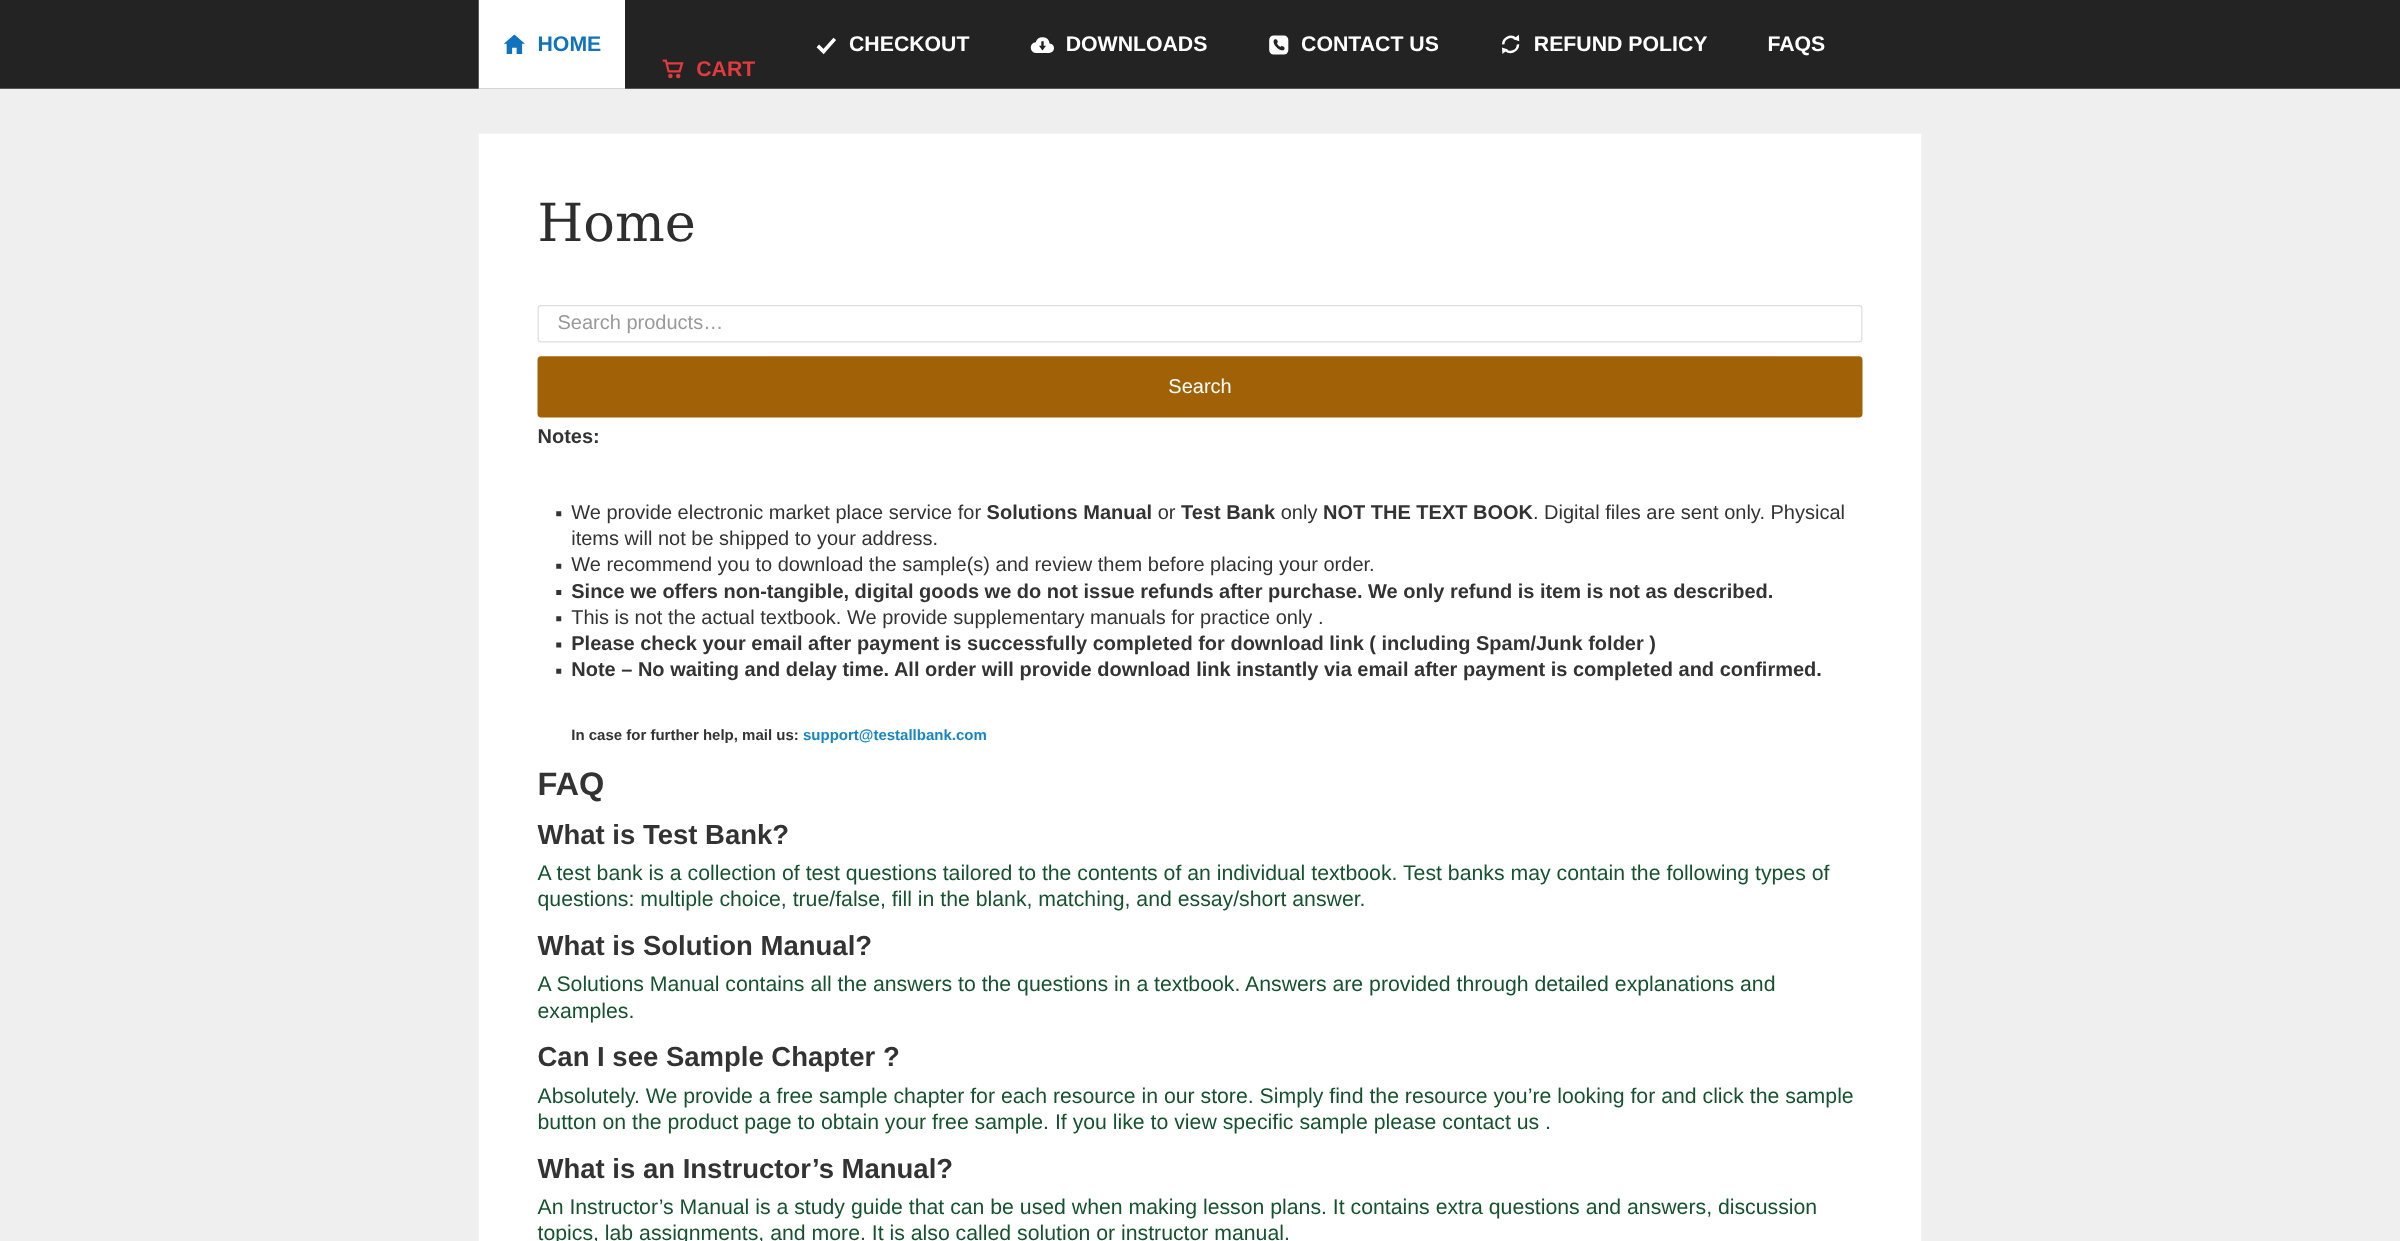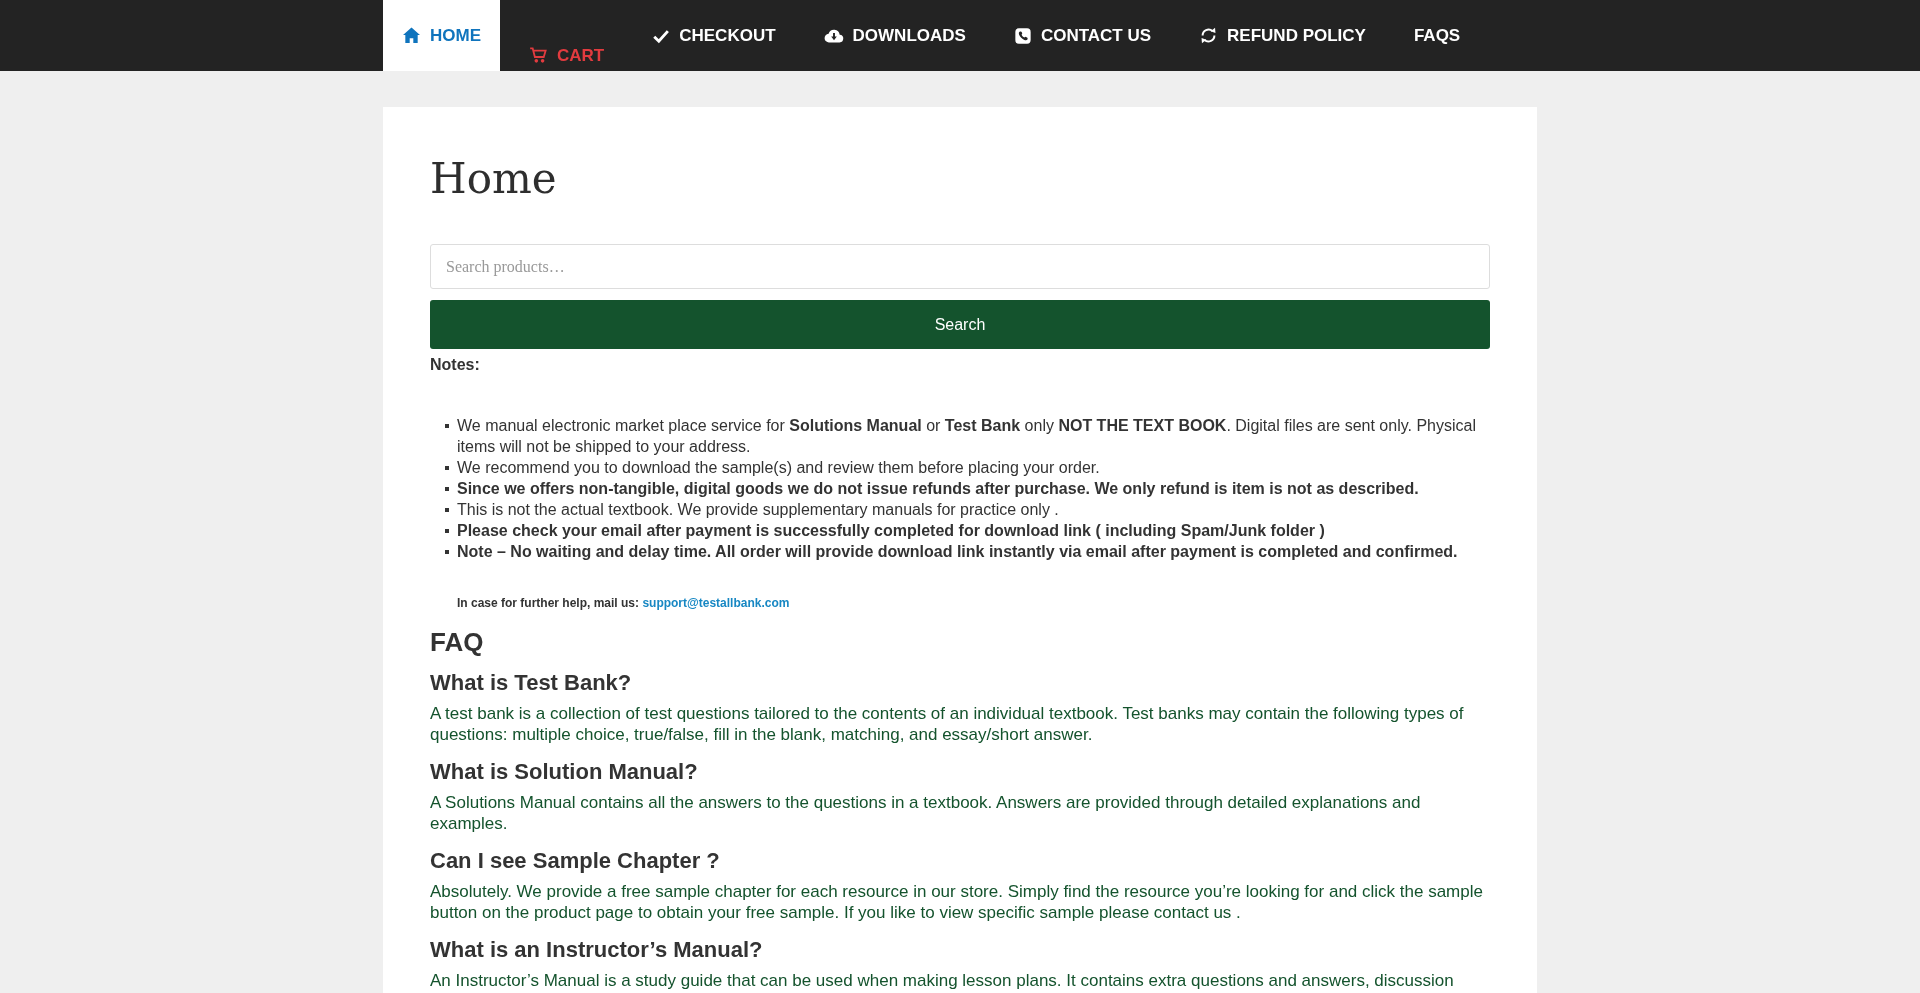--- a/index.html
+++ b/index.html
@@ -51,36 +51,36 @@
     font-weight: 400;
     font-size: 42px;
     line-height: 44px;
     color: #2e2e2e;
     margin: 0 0 43px 0;
   }
 
   
   .search-input {
     width: 100%;
-    height: 45px;
+    height: 30px;
     border: 1px solid #dddddd;
     border-radius: 3px;
     padding: 0 15px;
     font-size: 16px;
-    font-family: Liberation Serif, serif;
+    font-family: Liberation Sans, sans-serif;
     color: #555;
     outline: none;
   }
   .search-input::placeholder { color: #999; }
   .search-btn {
     display: block;
     width: 100%;
     height: 49px;
     margin-top: 11px;
-    background: #14532d;
+    background: #a16207;
     border: none;
     border-radius: 3px;
     color: #ffffff;
     font-size: 16px;
     font-family: "Liberation Sans", sans-serif;
     cursor: pointer;
   }
 
   
   .notes-heading {
@@ -226,21 +226,21 @@
   <h1 class="page-title">Home</h1>
 
   <div>
     <input class="search-input" type="text" placeholder="Search products…" style="">
     <button class="search-btn">Search</button>
   </div>
 
   <p class="notes-heading">Notes:</p>
 
   <ul class="notes-list">
-    <li><span> We manual electronic  market place service for </span><span class="b">Solutions Manual</span><span> or </span><span class="b">Test Bank</span><span> only </span><span class="b">NOT THE TEXT BOOK</span><span>. Digital files are sent only. Physical items will not be shipped to your address.</span></li>
+    <li><span> We provide electronic  market place service for </span><span class="b">Solutions Manual</span><span> or </span><span class="b">Test Bank</span><span> only </span><span class="b">NOT THE TEXT BOOK</span><span>. Digital files are sent only. Physical items will not be shipped to your address.</span></li>
     <li><span> We recommend you to download the sample(s) and review them before placing your order.</span></li>
     <li><span class="b">Since we offers non-tangible, digital goods we do not issue refunds after purchase. We only refund is item is not as described.</span></li>
     <li><span>This is not  the  actual textbook. We provide supplementary manuals for practice  only .</span></li>
     <li><span class="b">Please check your email after payment is successfully completed for download link ( including Spam/Junk folder )</span></li>
     <li><span class="b">Note – No waiting and delay time. All order will provide download link instantly via email after payment is completed and confirmed.</span></li>
   </ul>
 
   <p class="help-line"><span>In case for further help, mail us: </span><a class="email-link">support@testallbank.com</a></p>
 
   <h2 class="faq-heading">FAQ</h2>

